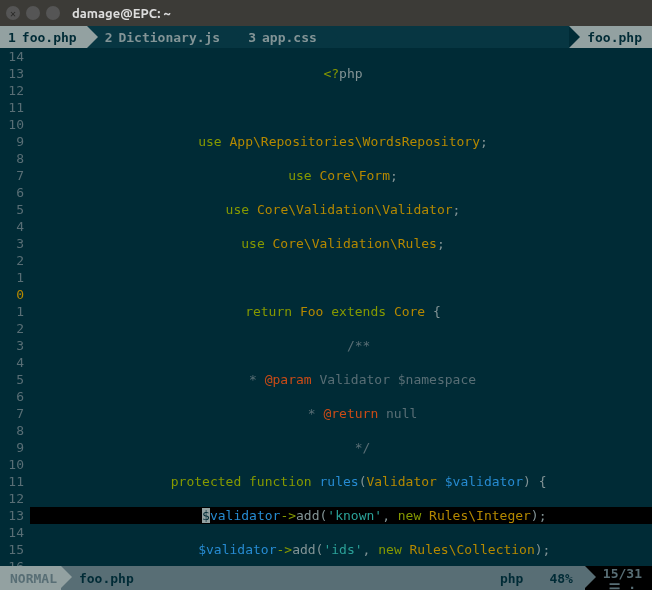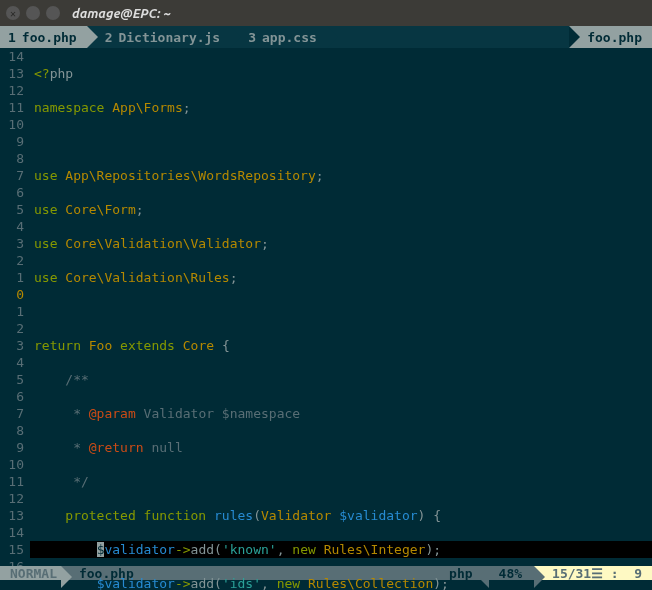--- a/index.html
+++ b/index.html
@@ -18,21 +18,21 @@
   padding:0 6px;
   gap:6px;
 }
 .win-btn {
   width:14px; height:14px;
   border-radius:50%;
   background:#555;
   display:flex; align-items:center; justify-content:center;
   font-size:10px; color:#2a2a28;
 }
-.win-title { color:#ddd; font-family:"Ubuntu",sans-serif; font-size:13px; margin-left:6px; font-weight:bold;font-style:italic;}
+.win-title { color:#ddd; font-family:"Ubuntu",sans-serif; font-size:13px; margin-left:6px; font-weight:bold;}
 .tabbar {
   height:22px;
   background:#073642;
   display:flex;
   align-items:stretch;
   position:relative;
 }
 .tab {
   display:flex; align-items:center;
   padding:0 10px 0 8px;
@@ -73,53 +73,53 @@
 }
 .gutter {
   width:30px;
   text-align:right;
   padding-right:6px;
   color:#586e75;
 }
 .gutter div { height:17px; }
 .gl-current { color:#b58900; }
 .code { flex:1; white-space:pre; }
-.code-line { height:17px; padding-left:4px;}
+.code-line { height:17px; padding-left:4px;text-align:center;}
 .hl-line { background:#000000; }
 .cursor-cell {
   background:#93a1a1; color:#002b36;
 }
 .kw { color:#859900; }
 .type { color:#b58900; }
 .var { color:#268bd2; }
 .str { color:#2aa198; }
 .func { color:#268bd2; }
 .op { color:#859900; }
 .annot { color:#cb4b16; }
 .comment { color:#586e75; }
 .default { color:#839496; }
 .statusbar {
-  height:14px;
+  height:24px;
   display:flex;
   background:#586e75;
   color:#002b36;
   align-items:stretch;
   font-weight:bold;
 }
 .sb-seg { display:flex; align-items:center; padding:0 10px; position:relative;}
 .sb-mode { background:#93a1a1; color:#586e75; padding-right:4px;}
 .sb-mode::after {
   content:""; position:absolute; right:-11px; top:0;
   border-top:11px solid transparent; border-bottom:11px solid transparent;
   border-left:11px solid #93a1a1; z-index:2;
 }
 .sb-file { padding-left:18px; color:#002b36;}
 .sb-right { margin-left:auto; display:flex; align-items:stretch;}
 .sb-ft { padding-right:16px; color:#002b36;}
-.sb-pos { background:#fef9c3; color:#586e75; padding:0 10px 0 18px; position:relative;}
+.sb-pos { background:#000000; color:#586e75; padding:0 10px 0 18px; position:relative;flex-direction:column;}
 .sb-pos::before {
   content:""; position:absolute; left:0; top:0;
   border-top:11px solid transparent; border-bottom:11px solid transparent;
   border-left:11px solid #586e75;
 }
 .sb-pct { position:relative; padding-right:12px;}
 .sb-pct::before{
   content:""; position:absolute; left:-11px; top:0;
   border-top:11px solid transparent; border-bottom:11px solid transparent;
   border-right:11px solid #586e75;
@@ -184,21 +184,20 @@
       <div>11</div>
       <div>12</div>
       <div>13</div>
       <div>14</div>
       <div>15</div>
       <div>16</div>
       <div></div>
     </div>
   <div class="code">
 <div class="code-line"><span class="kw">&lt;?</span><span class="default">php</span></div>
-<div class="code-line"><span class="kw">namespace </span><span class="type">App\Forms</span><span class="default">;</span></div>
 <div class="code-line"></div>
 <div class="code-line"><span class="kw">use </span><span class="type">App\Repositories\WordsRepository</span><span class="default">;</span></div>
 <div class="code-line"><span class="kw">use </span><span class="type">Core\Form</span><span class="default">;</span></div>
 <div class="code-line"><span class="kw">use </span><span class="type">Core\Validation\Validator</span><span class="default">;</span></div>
 <div class="code-line"><span class="kw">use </span><span class="type">Core\Validation\Rules</span><span class="default">;</span></div>
 <div class="code-line"></div>
 <div class="code-line"><span class="kw">return </span><span class="type">Foo </span><span class="kw">extends </span><span class="type">Core </span><span class="default">{</span></div>
 <div class="code-line"><span>    </span><span class="comment">/**</span></div>
 <div class="code-line"><span class="comment">     * </span><span class="annot">@param</span><span class="comment"> Validator $namespace</span></div>
 <div class="code-line"><span class="comment">     * </span><span class="annot">@return</span><span class="comment"> null</span></div>

